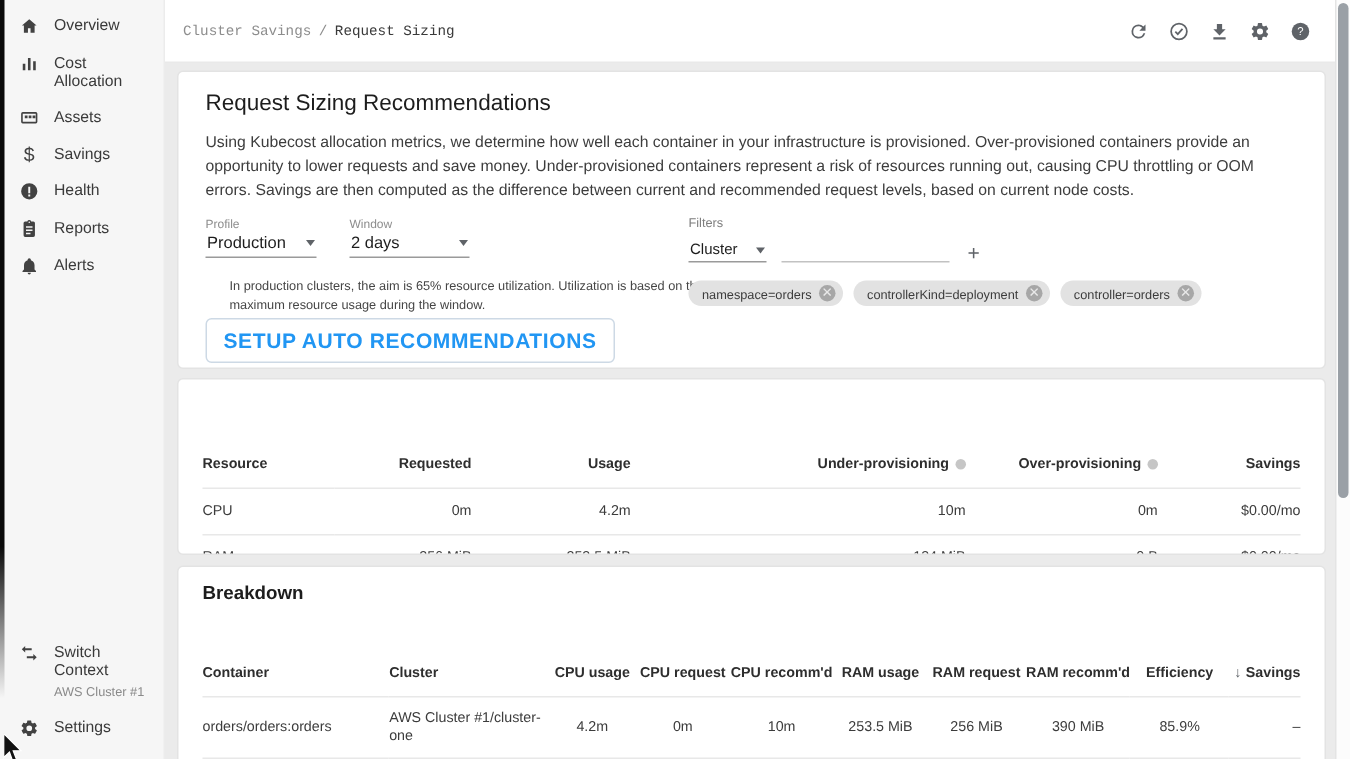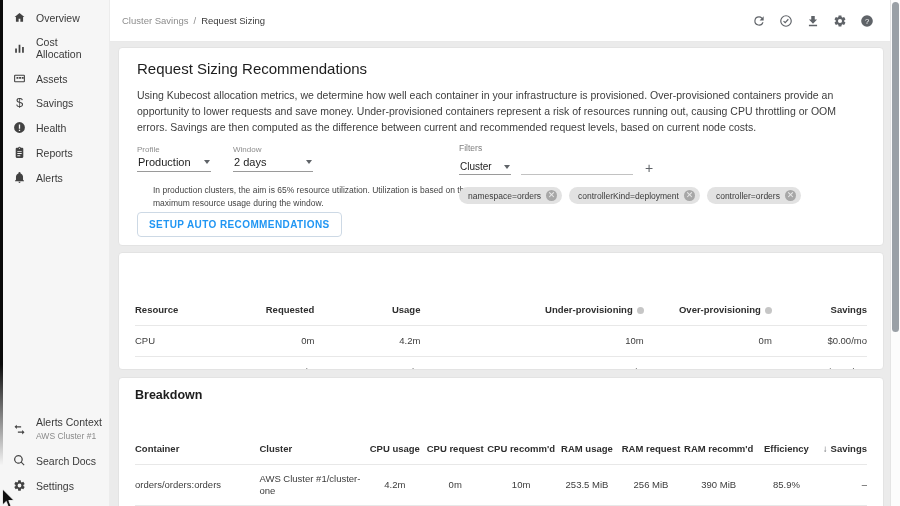--- a/index.html
+++ b/index.html
@@ -9,32 +9,32 @@
     font-family:"Liberation Sans", sans-serif;
     background:#ebebeb; color:#212121;
   }
   .app { position:relative; width:900px; height:506px; display:flex; overflow:hidden; }
   .left-edge { position:absolute; left:0; top:0; width:3px; height:100%; z-index:30;
     background:linear-gradient(to bottom,#0a0a0a 0%,#0a0a0a 72%,rgba(10,10,10,0) 92%); }
 
   
   .sidebar { width:110px; flex:none; background:#f6f6f6; border-right:1px solid #ececec;
     display:flex; flex-direction:column; justify-content:space-between; padding:5px 0 8px 3px; }
-  .nav-item { display:flex; align-items:center; gap:10px; padding:6px 4px 6px 10px;
+  .nav-item { display:flex; gap:10px; padding:6px 4px 6px 10px;
     font-size:10.5px; color:#3a3a3a; cursor:pointer; line-height:12px; }
   .nav-item svg { width:13px; height:13px; fill:#424242; flex:none; }
   .nav-item .dollar { width:13px; text-align:center; font-size:13px; color:#424242; flex:none; }
   .nav-label-wrap { display:flex; flex-direction:column; gap:2px; }
   .nav-sublabel { font-size:8.5px; color:#8a8a8a; }
 
   
   .main { flex:1; min-width:0; display:flex; flex-direction:column; background:#ebebeb; }
   .topbar { height:42px; flex:none; background:#fff; border-bottom:1px solid #e9e9e9;
     display:flex; align-items:center; justify-content:space-between; padding:0 26px 0 12px; }
-  .breadcrumb { font-size:9.5px; color:#8d8d8d; display:flex; gap:5px; }
+  .breadcrumb { font-size:9.5px; color:#8d8d8d; display:flex; gap:5px;font-family:Liberation Mono, monospace; }
   .crumb-current { color:#3a3a3a; }
   .topbar-icons { display:flex; align-items:center; gap:12px; }
   .icon-btn { width:15px; height:15px; cursor:pointer; display:flex; align-items:center; justify-content:center; }
   .icon-btn svg { width:14px; height:14px; fill:#5f6368; }
 
   .content { flex:1; padding:5px 16px 0 8px; overflow:hidden; }
   .card { background:#fff; border:1px solid #e3e3e3; border-radius:4px; }
 
   
   .intro-card { height:199px; padding:12px 18px 0; position:relative; overflow:hidden; }
@@ -58,21 +58,21 @@
   .filter-type .select-value { font-size:10px; padding-bottom:2px; }
   .filter-input { width:112px; height:16px; border:none; border-bottom:1px solid #c2c2c2;
     background:transparent; font-size:10px; font-family:inherit; outline:none; padding:0 2px; }
   .add-filter { font-size:14px; color:#5f6368; cursor:pointer; line-height:14px; padding:0 2px; }
   .chips { position:absolute; left:322px; top:42px; display:flex; gap:7px; }
   .chip { display:flex; align-items:center; gap:5px; background:#e2e2e2; border-radius:12px;
     height:17px; padding:0 5px 0 9px; font-size:8.5px; color:#3b3b3b; white-space:nowrap; }
   .chip-x { width:11px; height:11px; border-radius:50%; background:#a7a7a7; color:#e9e9e9;
     font-size:9px; line-height:10px; text-align:center; cursor:pointer; }
   .setup-btn { position:absolute; left:0; top:67px; background:#fff; border:1px solid #cdd9e5;
-    border-radius:4px; color:#2196f3; font-size:10px; font-weight:600; letter-spacing:.4px;
+    border-radius:4px; color:#2196f3; font-size:14px; font-weight:600; letter-spacing:.4px;
     padding:6px 11px; font-family:inherit; cursor:pointer; }
 
   
   .summary-card { margin-top:6px; height:118px; padding:10px 16px 0; overflow:hidden; }
   .breakdown-card { margin-top:7px; height:140px; padding:10px 16px 0; overflow:hidden; }
   .card-head { display:flex; align-items:center; justify-content:space-between; margin-bottom:4px; }
   .card-title { font-size:12.5px; font-weight:700; color:#1d1d1d; }
   .total-savings { font-size:12.5px; color:#43a047; }
   table { width:100%; border-collapse:collapse; table-layout:fixed;margin-top:34px; }
   th { font-size:9.5px; font-weight:700; color:#2e2e2e; padding:7px 0 9px; border-bottom:1px solid #e8e8e8; line-height:12px; }
@@ -141,29 +141,23 @@
         <span>Alerts</span>
       </div>
     </nav>
 
     <nav>
       <div class="nav-item">
         <svg viewBox="0 0 24 24">
             <path d="M7 3 2.8 7 7 11V8.2h8v-2.4H7V3zm10 10v2.8H9v2.4h8V21l4.2-4z"></path>
           </svg>
         <span class="nav-label-wrap">
-          <span>Alerts Context</span>
+          <span>Switch Context</span>
           <span class="nav-sublabel">AWS Cluster #1</span>
         </span>
-      </div>
-      <div class="nav-item">
-        <svg viewBox="0 0 24 24">
-            <path d="M10 2a8 8 0 1 0 4.9 14.3l5 5 1.4-1.4-5-5A8 8 0 0 0 10 2zm0 2.2A5.8 5.8 0 1 1 4.2 10 5.8 5.8 0 0 1 10 4.2z"></path>
-          </svg>
-        <span>Search Docs</span>
       </div>
       <div class="nav-item">
         <svg viewBox="0 0 24 24">
             <path d="M19.14 12.94c.04-.3.06-.61.06-.94s-.02-.64-.06-.94l2.03-1.58a.5.5 0 0 0 .12-.64l-1.92-3.32a.5.5 0 0 0-.61-.22l-2.39.96c-.5-.38-1.03-.7-1.62-.94l-.36-2.54a.5.5 0 0 0-.5-.42h-3.84a.5.5 0 0 0-.5.42l-.36 2.54c-.59.24-1.13.56-1.62.94l-2.39-.96a.5.5 0 0 0-.61.22L2.65 8.84a.5.5 0 0 0 .12.64l2.03 1.58c-.04.3-.06.61-.06.94s.02.64.06.94l-2.03 1.58a.5.5 0 0 0-.12.64l1.92 3.32c.14.24.42.34.61.22l2.39-.96c.49.38 1.03.7 1.62.94l.36 2.54c.04.24.25.42.5.42h3.84c.25 0 .46-.18.5-.42l.36-2.54c.59-.24 1.12-.56 1.62-.94l2.39.96c.23.09.47 0 .61-.22l1.92-3.32a.5.5 0 0 0-.12-.64l-2.03-1.58zM12 15.5A3.5 3.5 0 1 1 12 8.5a3.5 3.5 0 0 1 0 7z"></path>
           </svg>
         <span>Settings</span>
       </div>
     </nav>
   </aside>
 

